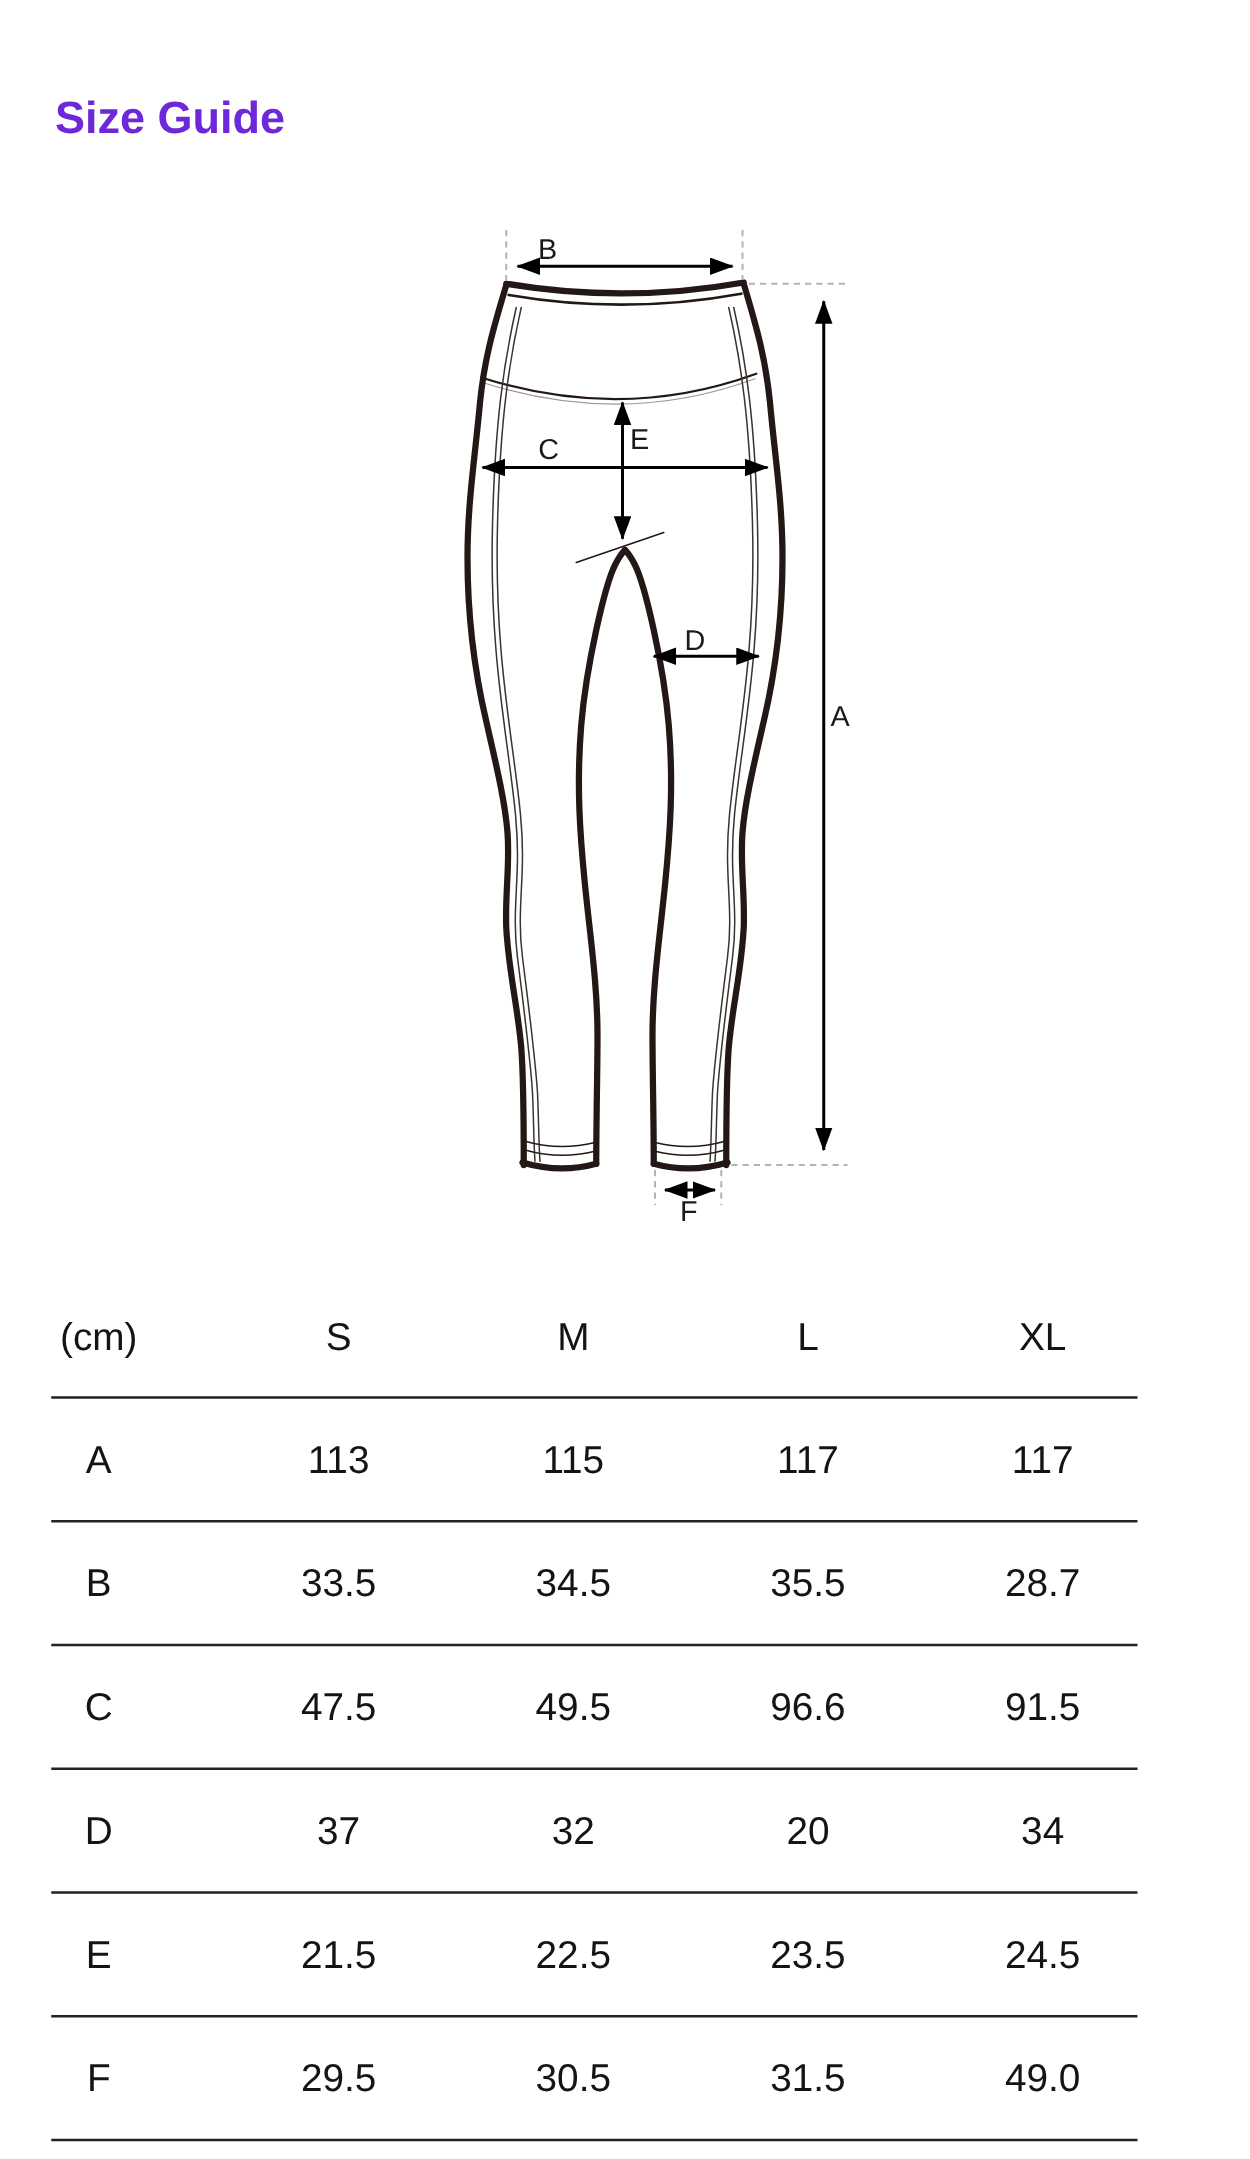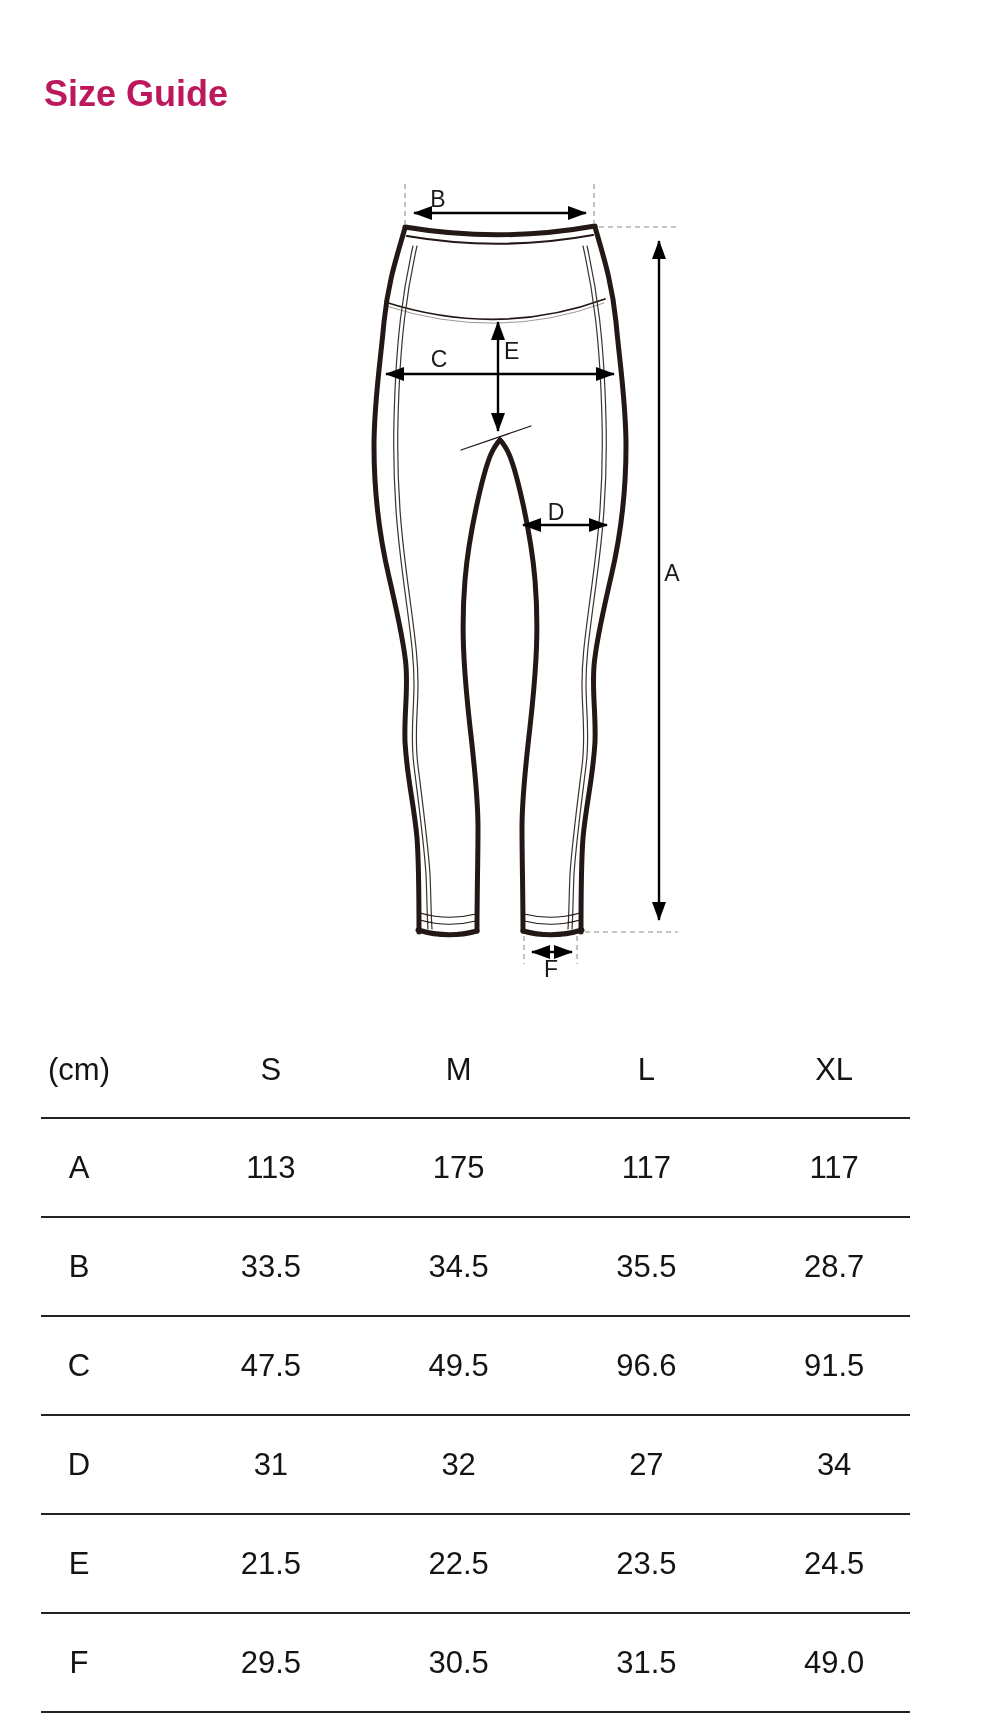--- a/index.html
+++ b/index.html
@@ -2,21 +2,21 @@
 <html><head>
 <meta charset="utf-8">
 <style>
   html,body{margin:0;padding:0;background:#fff;}
   .canvas{
     position:relative;width:1000px;height:1727px;background:#ffffff;
     font-family:"Liberation Sans","DejaVu Sans",sans-serif;color:#1a1a1a;overflow:hidden;
   }
   .page-title{
     position:absolute;left:44px;top:74px;margin:0;
-    font-size:36px;font-weight:700;letter-spacing:0px;color:#be185d;line-height:1.1;
+    font-size:36px;font-weight:700;letter-spacing:0px;color:#6d28d9;line-height:1.1;
   }
   .diagram-svg{position:absolute;left:0;top:0;width:1000px;height:1010px;}
   .diagram-svg text{
     font-family:"Liberation Sans","DejaVu Sans",sans-serif;
     font-size:23px;fill:#1a1a1a;
   }
   
   .size-table{position:absolute;left:41px;top:1022px;width:869px;}
   .trow{
     display:grid;grid-template-columns:118px 1fr 1fr 1fr 1fr;
@@ -119,21 +119,21 @@
       <div class="tlabel">(cm)</div>
       <div>S</div>
       <div>M</div>
       <div>L</div>
       <div>XL</div>
     </div>
 
     <div class="trow data">
       <div class="tlabel">A</div>
       <div>113</div>
-      <div>175</div>
+      <div>115</div>
       <div>117</div>
       <div>117</div>
     </div>
 
     <div class="trow data">
       <div class="tlabel">B</div>
       <div>33.5</div>
       <div>34.5</div>
       <div>35.5</div>
       <div>28.7</div>
@@ -142,23 +142,23 @@
     <div class="trow data">
       <div class="tlabel">C</div>
       <div>47.5</div>
       <div>49.5</div>
       <div>96.6</div>
       <div>91.5</div>
     </div>
 
     <div class="trow data">
       <div class="tlabel">D</div>
-      <div>31</div>
+      <div>37</div>
       <div>32</div>
-      <div>27</div>
+      <div>20</div>
       <div>34</div>
     </div>
 
     <div class="trow data">
       <div class="tlabel">E</div>
       <div>21.5</div>
       <div>22.5</div>
       <div>23.5</div>
       <div>24.5</div>
     </div>

